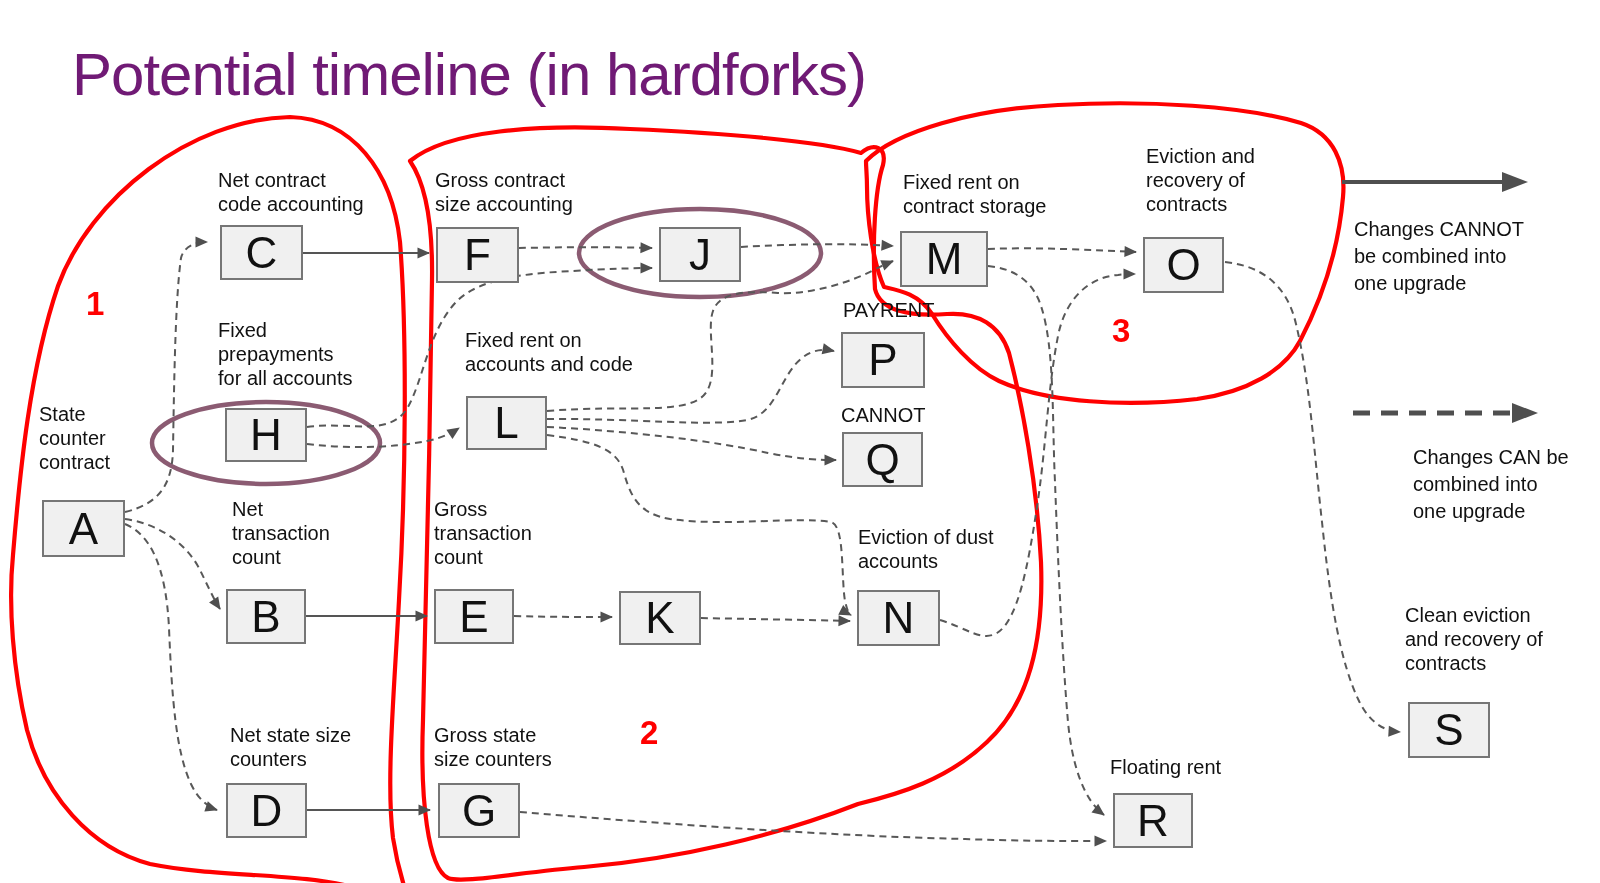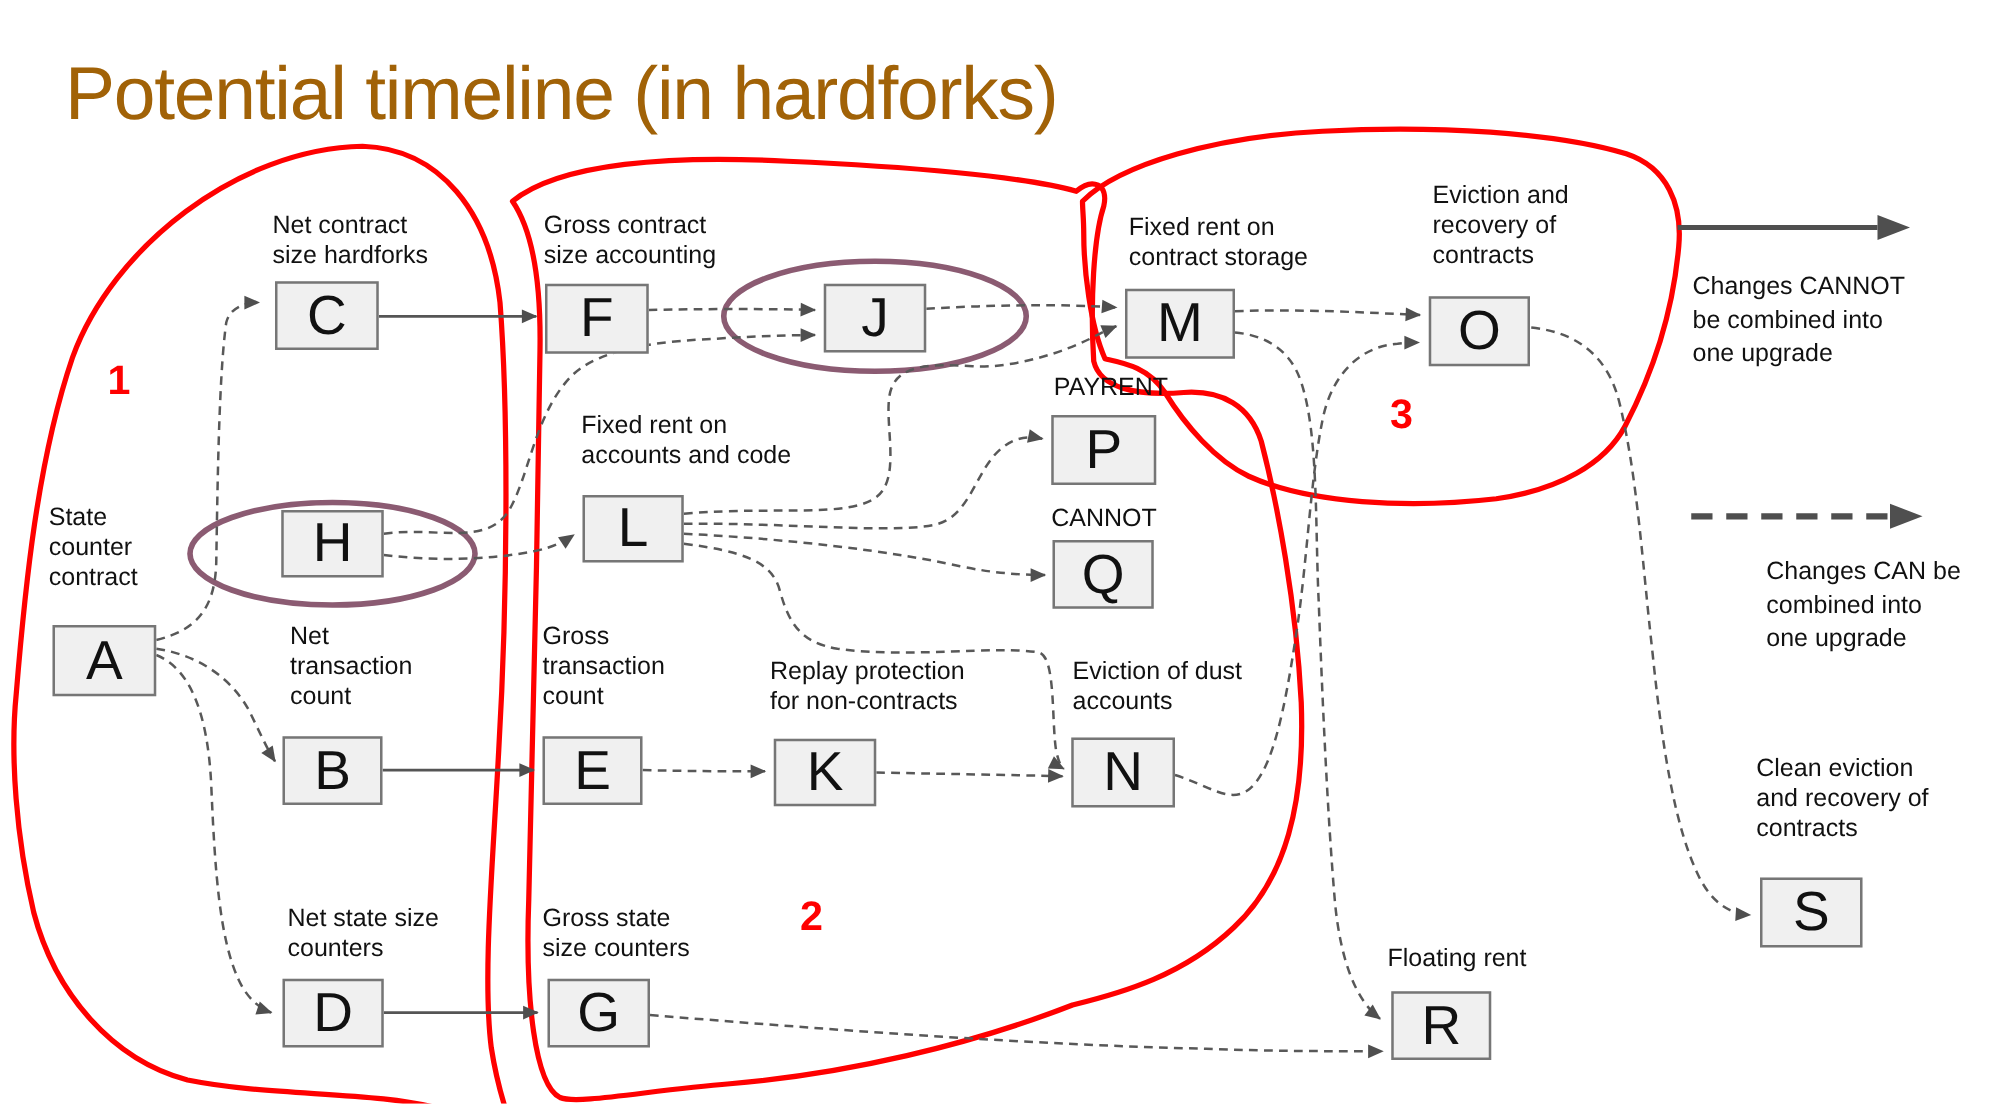--- a/index.html
+++ b/index.html
@@ -2,22 +2,22 @@
 <html><head>
 <meta charset="utf-8">
 <style>
   html,body{margin:0;padding:0;background:#ffffff;}
   #stage{
     position:relative;width:1600px;height:883px;overflow:hidden;
     background:#ffffff;font-family:"Liberation Sans",sans-serif;color:#111;
   }
   #lines{position:absolute;left:0;top:0;}
   .title{
-    position:absolute;left:52px;top:40px;font-size:60px;letter-spacing:-1px;
-    color:#a16207;white-space:nowrap;
+    position:absolute;left:72px;top:40px;font-size:60px;letter-spacing:-1px;
+    color:#701a75;white-space:nowrap;
   }
   .node{
     position:absolute;background:#f0f0f0;border:2px solid #767676;
     display:flex;align-items:center;justify-content:center;
     font-size:44px;color:#111;box-sizing:border-box;
   }
   .lbl{
     position:absolute;font-size:20px;line-height:24px;color:#111;
     white-space:pre-line;
   }
@@ -100,40 +100,41 @@
   <div class="node" style="left:857px;top:590px;width:83px;height:56px">N</div>
   <div class="node" style="left:226px;top:783px;width:81px;height:55px">D</div>
   <div class="node" style="left:438px;top:783px;width:82px;height:55px">G</div>
   <div class="node" style="left:1113px;top:793px;width:80px;height:55px">R</div>
   <div class="node" style="left:1408px;top:702px;width:82px;height:56px">S</div>
 
   <div class="lbl" style="left:39px;top:402px">State
 counter
 contract</div>
   <div class="lbl" style="left:218px;top:168px">Net contract
-size hardforks</div>
+code accounting</div>
   <div class="lbl" style="left:435px;top:168px">Gross contract
 size accounting</div>
   <div class="lbl" style="left:903px;top:170px">Fixed rent on
 contract storage</div>
   <div class="lbl" style="left:1146px;top:144px">Eviction and
 recovery of
 contracts</div>
+  <div class="lbl" style="left:218px;top:318px">Fixed
+prepayments
+for all accounts</div>
   <div class="lbl" style="left:465px;top:328px">Fixed rent on
 accounts and code</div>
   <div class="lbl" style="left:843px;top:298px">PAYRENT</div>
   <div class="lbl" style="left:841px;top:403px">CANNOT</div>
   <div class="lbl" style="left:232px;top:497px">Net
 transaction
 count</div>
   <div class="lbl" style="left:434px;top:497px">Gross
 transaction
 count</div>
-  <div class="lbl" style="left:616px;top:525px">Replay protection
-for non-contracts</div>
   <div class="lbl" style="left:858px;top:525px">Eviction of dust
 accounts</div>
   <div class="lbl" style="left:230px;top:723px">Net state size
 counters</div>
   <div class="lbl" style="left:434px;top:723px">Gross state
 size counters</div>
   <div class="lbl" style="left:1110px;top:755px">Floating rent</div>
   <div class="lbl" style="left:1405px;top:603px">Clean eviction
 and recovery of
 contracts</div>

